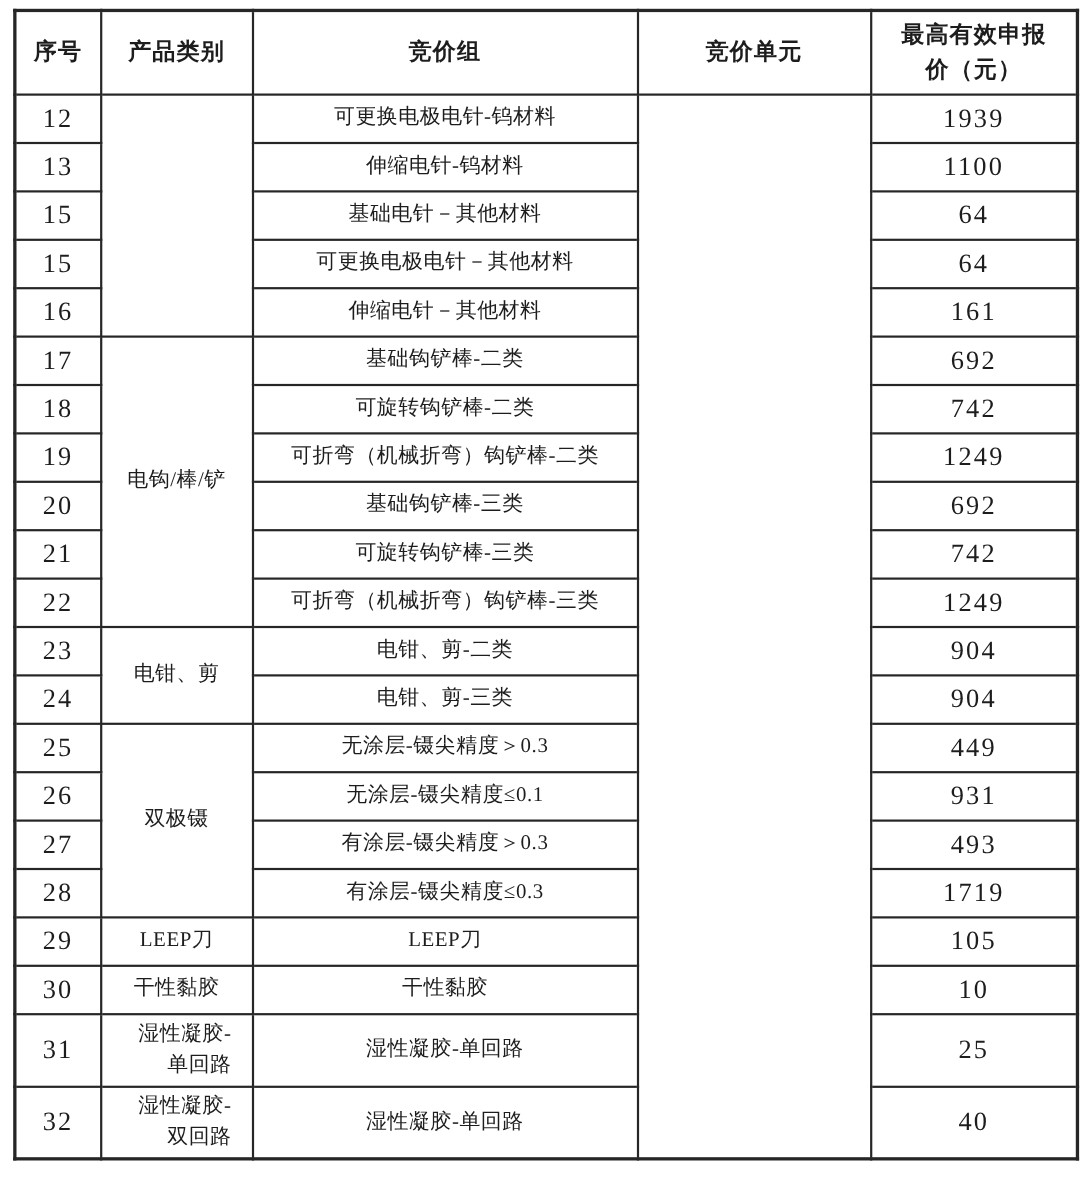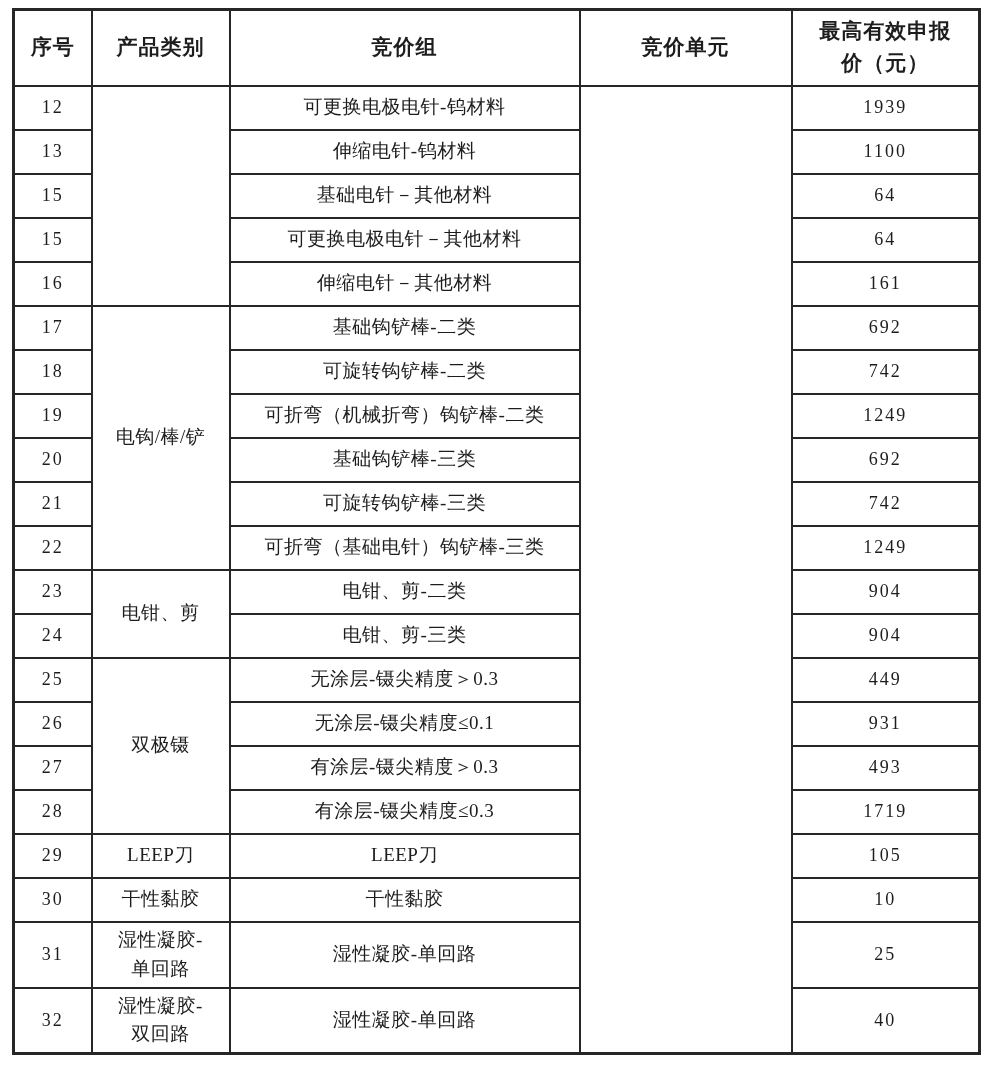--- a/index.html
+++ b/index.html
@@ -18,24 +18,24 @@
     border:2px solid #262626;
     text-align:center;vertical-align:middle;
     padding:2px 4px;overflow:hidden;
     background:#ffffff;
   }
   thead tr{height:76px;}
   tbody tr{height:44px;}
   tbody tr.tall-row{height:66px;}
   th{font-size:21px;font-weight:bold;letter-spacing:1px;line-height:1.5;}
   td{font-size:19px;letter-spacing:0.5px;line-height:1.5;}
-  td.col-no,td.col-price{font-size:18px;letter-spacing:2px;}
+  td.col-no,td.col-price{font-size:24px;letter-spacing:2px;}
   .hwrap,.cwrap{display:inline-block;line-height:1.5;}
   th.col-h-price .hwrap{max-width:134px;font-family:Liberation Serif, serif;}
-  td.col-cat .cwrap{max-width:100px;}
+  td.col-cat .cwrap{max-width:100px;text-align:right;}
 </style>
 </head>
 <body>
 
 <div class="page">
   <table class="price-table">
     <colgroup>
       <col style="width:78px">
       <col style="width:138px">
       <col style="width:350px">
@@ -100,21 +100,21 @@
           <td class="col-group">基础钩铲棒-三类</td>
           <td class="col-price">692</td>
         </tr>
         <tr>
           <td class="col-no">21</td>
           <td class="col-group">可旋转钩铲棒-三类</td>
           <td class="col-price">742</td>
         </tr>
         <tr>
           <td class="col-no">22</td>
-          <td class="col-group">可折弯（基础电针）钩铲棒-三类</td>
+          <td class="col-group">可折弯（机械折弯）钩铲棒-三类</td>
           <td class="col-price">1249</td>
         </tr>
         <tr>
           <td class="col-no">23</td>
           <td class="col-cat" rowspan="2"><span class="cwrap">电钳、剪</span></td>
           <td class="col-group">电钳、剪-二类</td>
           <td class="col-price">904</td>
         </tr>
         <tr>
           <td class="col-no">24</td>

